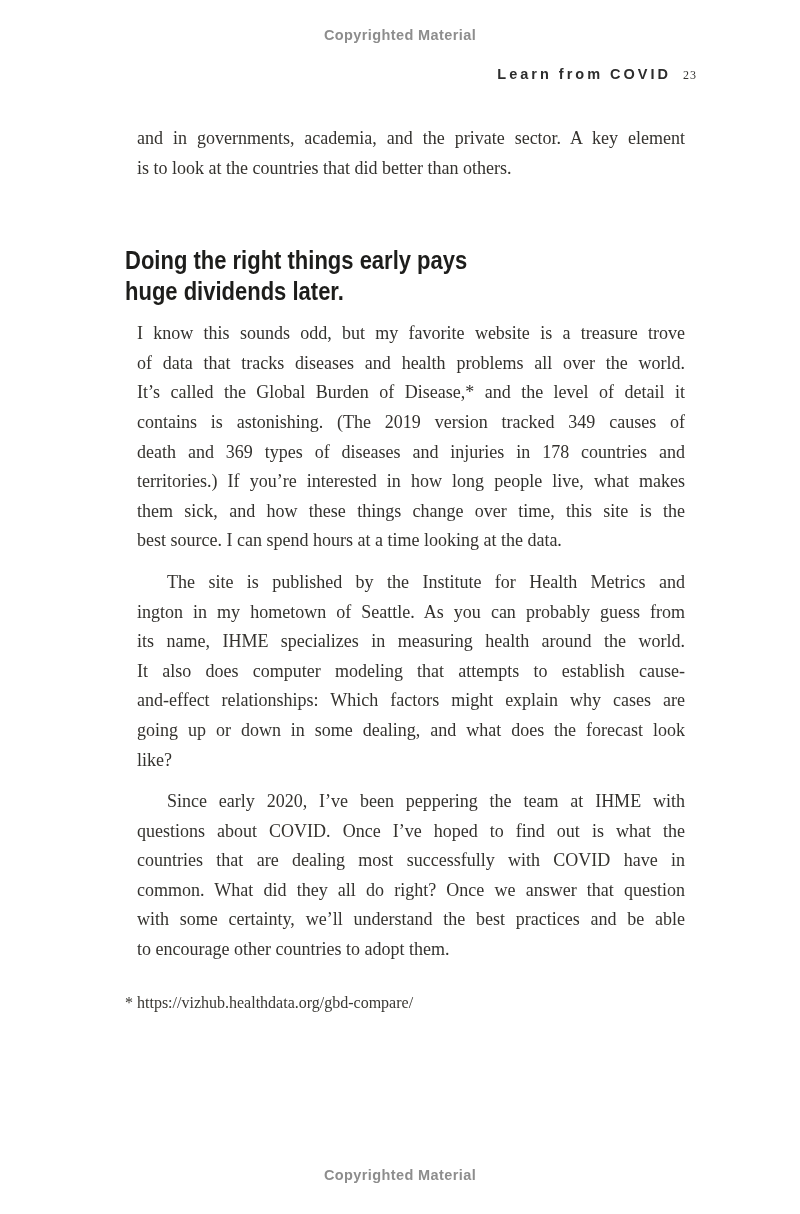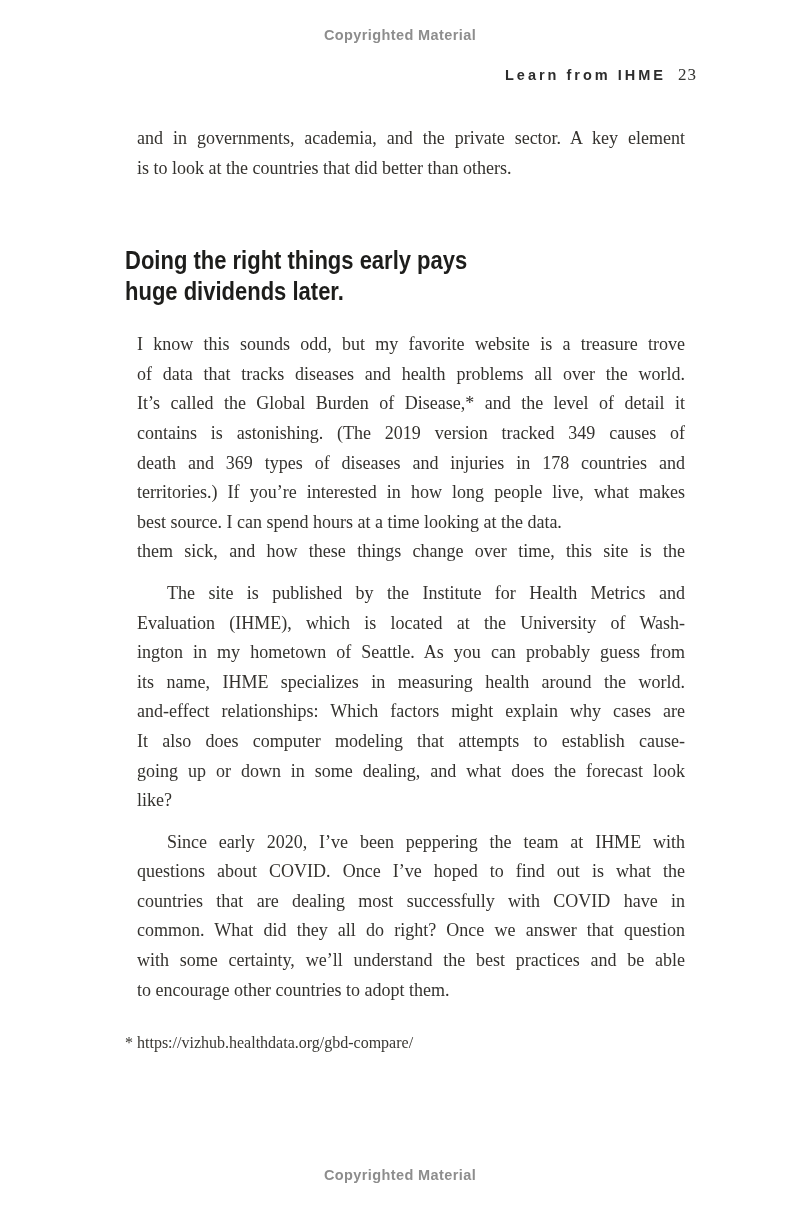--- a/index.html
+++ b/index.html
@@ -29,21 +29,21 @@
   }
   .running-head .rh-title {
     font-family: "Liberation Sans", sans-serif;
     font-weight: 700;
     font-size: 14.5px;
     letter-spacing: 3px;
     color: #2d2d2d;
   }
   .running-head .rh-folio {
     font-family: "Liberation Serif", serif;
-    font-size: 17px;
+    font-size: 12px;
     color: #333330;
     margin-left: 12px;
     letter-spacing: 1px;
   }
 
   .body-block {
     position: absolute; top: 112px; left: 125px; width: 572px;
     font-size: 18px;
     line-height: 29.6px;
     color: #34322e;
@@ -51,21 +51,21 @@
   .para { margin: 12px; }
   .line {
     text-align: justify;
     text-align-last: justify;
   }
   .line.last { text-align-last: left; }
   .line.indent { text-indent: 30px; }
 
   .heading {
     margin-top: 62px;
-    margin-bottom: 23px;
+    margin-bottom: 12px;
     font-family: "Liberation Sans", sans-serif;
     font-weight: 700;
     font-size: 25px;
     line-height: 31px;
     color: #1d1d1b;
   }
   .heading .h-line {
     transform: scaleX(0.88);
     transform-origin: 0 50%;
     white-space: nowrap;
@@ -79,21 +79,21 @@
     color: #3a3833;
     text-align: left;
   }
 </style>
 </head>
 <body>
 
 <div class="copyright top">Copyrighted Material</div>
 
 <div class="running-head">
-  <span class="rh-title">Learn from IHME</span><span class="rh-folio">23</span>
+  <span class="rh-title">Learn from COVID</span><span class="rh-folio">23</span>
 </div>
 
 <div class="body-block">
 
   <div class="para">
     <div class="line">and in governments, academia, and the private sector. A key element</div>
     <div class="line last">is to look at the countries that did better than others.</div>
   </div>
 
   <div class="heading">
@@ -101,31 +101,30 @@
     <div class="h-line">huge dividends later.</div>
   </div>
 
   <div class="para">
     <div class="line">I know this sounds odd, but my favorite website is a treasure trove</div>
     <div class="line">of data that tracks diseases and health problems all over the world.</div>
     <div class="line">It’s called the Global Burden of Disease,* and the level of detail it</div>
     <div class="line">contains is astonishing. (The 2019 version tracked 349 causes of</div>
     <div class="line">death and 369 types of diseases and injuries in 178 countries and</div>
     <div class="line">territories.) If you’re interested in how long people live, what makes</div>
+    <div class="line">them sick, and how these things change over time, this site is the</div>
     <div class="line last">best source. I can spend hours at a time looking at the data.</div>
-    <div class="line">them sick, and how these things change over time, this site is the</div>
   </div>
 
   <div class="para">
     <div class="line indent">The site is published by the Institute for Health Metrics and</div>
-    <div class="line">Evaluation (IHME), which is located at the University of Wash-</div>
     <div class="line">ington in my hometown of Seattle. As you can probably guess from</div>
     <div class="line">its name, IHME specializes in measuring health around the world.</div>
+    <div class="line">It also does computer modeling that attempts to establish cause-</div>
     <div class="line">and-effect relationships: Which factors might explain why cases are</div>
-    <div class="line">It also does computer modeling that attempts to establish cause-</div>
     <div class="line">going up or down in some dealing, and what does the forecast look</div>
     <div class="line last">like?</div>
   </div>
 
   <div class="para">
     <div class="line indent">Since early 2020, I’ve been peppering the team at IHME with</div>
     <div class="line">questions about COVID. Once I’ve hoped to find out is what the</div>
     <div class="line">countries that are dealing most successfully with COVID have in</div>
     <div class="line">common. What did they all do right? Once we answer that question</div>
     <div class="line">with some certainty, we’ll understand the best practices and be able</div>

